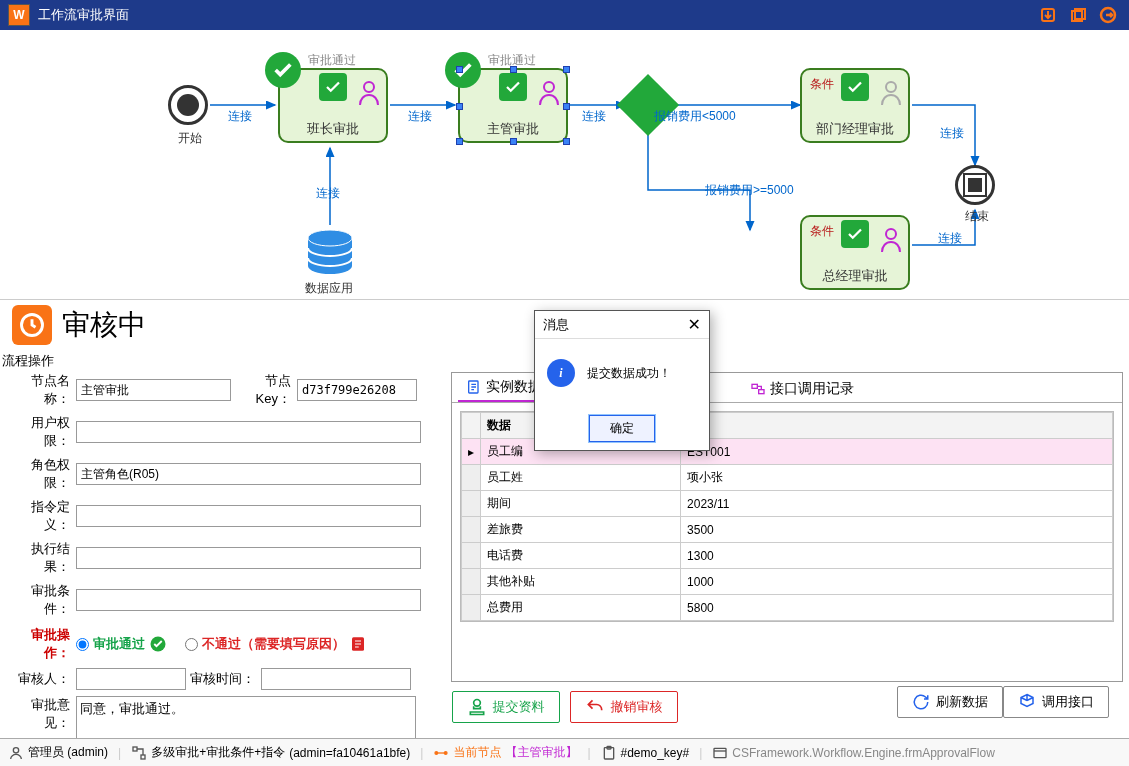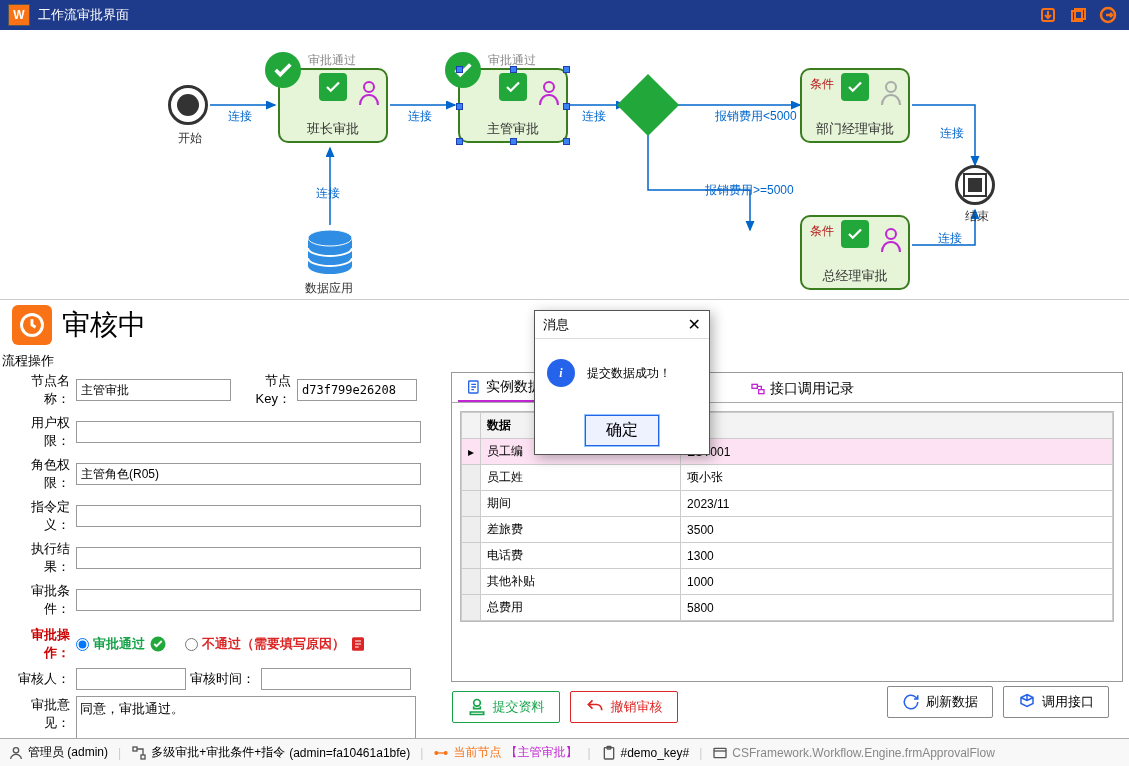--- a/index.html
+++ b/index.html
@@ -61,36 +61,36 @@
 .data-grid th, .data-grid td { border: 1px solid #ccc; padding: 4px 6px; text-align: left; height: 22px; }
 .data-grid th { background: #f3f3f3; }
 .row-hl td { background: #fde2f3; }
 .row-sel-ind { width: 18px; background: #eee; }
 
 
 .action-row { height: 50px; display: flex; align-items: center; justify-content: center; gap: 10px; }
 .btn { height: 32px; padding: 0 14px; border: 1px solid #888; background: #fff; display: flex; align-items: center; gap: 6px; font-size: 13px; cursor: pointer; border-radius: 2px; }
 .btn.green { border-color: #16a34a; color: #16a34a; }
 .btn.red { border-color: #dc2626; color: #dc2626; }
-.right-actions { position: absolute; right: 20px; bottom: 48px; display: flex; gap: 10px; }
+.right-actions { position: absolute; right: 20px; bottom: 48px; display: flex; }
 
 
 .statusbar { position: absolute; bottom: 0; left: 0; right: 0; height: 28px; border-top: 1px solid #aaa; display: flex; align-items: center; font-size: 12px; padding: 0 8px; gap: 10px; background: #f8f8f8; }
 .statusbar .sep { color: #ccc; }
 .sb-item { display: flex; align-items: center; gap: 4px; }
 .sb-highlight { color: #c026d3; }
 .sb-orange { color: #f97316; }
 
 
 .modal { position: absolute; left: 534px; top: 310px; width: 176px; background: #fff; border: 1px solid #555; box-shadow: 3px 3px 12px rgba(0,0,0,.3); }
 .modal-title { height: 28px; display: flex; align-items: center; justify-content: space-between; padding: 0 8px; font-size: 13px; border-bottom: 1px solid #ddd; }
 .modal-body { padding: 20px 12px; display: flex; align-items: center; gap: 12px; font-size: 12px; }
 .modal-info-ic { width: 28px; height: 28px; border-radius: 50%; background: #2563eb; color: #fff; display: flex; align-items: center; justify-content: center; font-weight: bold; font-family: Georgia, serif; font-style: italic; }
 .modal-btns { padding: 8px; display: flex; justify-content: center; }
-.modal-btn { padding: 4px 20px; border: 1px solid #2563eb; background: #eef2ff; font-size: 16px; cursor: pointer; box-shadow: 0 0 0 1px #93c5fd; }
+.modal-btn { padding: 4px 20px; border: 1px solid #2563eb; background: #eef2ff; font-size: 12px; cursor: pointer; box-shadow: 0 0 0 1px #93c5fd; }
 
 svg.arrow { position: absolute; overflow: visible; }
 </style>
 </head>
 <body>
 
 <div class="titlebar">
   <div class="logo">W</div>
   <div class="title">工作流审批界面</div>
   <div class="spacer"></div>
@@ -181,21 +181,21 @@
     <div class="sel-handle" style="left:-4px;bottom:-4px"></div>
       <div class="sel-handle" style="right:-4px;bottom:-4px"></div>
     <div class="sel-handle" style="left:50%;top:-4px;margin-left:-3px"></div>
       <div class="sel-handle" style="left:50%;bottom:-4px;margin-left:-3px"></div>
     <div class="sel-handle" style="left:-4px;top:50%;margin-top:-3px"></div>
       <div class="sel-handle" style="right:-4px;top:50%;margin-top:-3px"></div>
   </div>
   <div class="edge-label" style="left:582px;top:78px">连接</div>
 
   <div class="node-diamond" style="left:626px;top:53px"></div>
-  <div class="edge-label" style="left:715px;top:78px">报销费用&lt;5000</div>
+  <div class="edge-label" style="left:654px;top:78px">报销费用&lt;5000</div>
   <div class="edge-label" style="left:705px;top:152px">报销费用&gt;=5000</div>
 
   <div class="node-task" style="left:800px;top:38px">
     <div class="cond-label">条件</div>
     <div class="task-icon">
         <svg width="18" height="18" viewBox="0 0 24 24" fill="none" stroke="#fff" stroke-width="3">
           <path d="M4 12l5 5L20 6"></path>
         </svg>
       </div>
     <svg class="user-ic" width="22" height="26" fill="none" stroke="#aaa" stroke-width="2">

